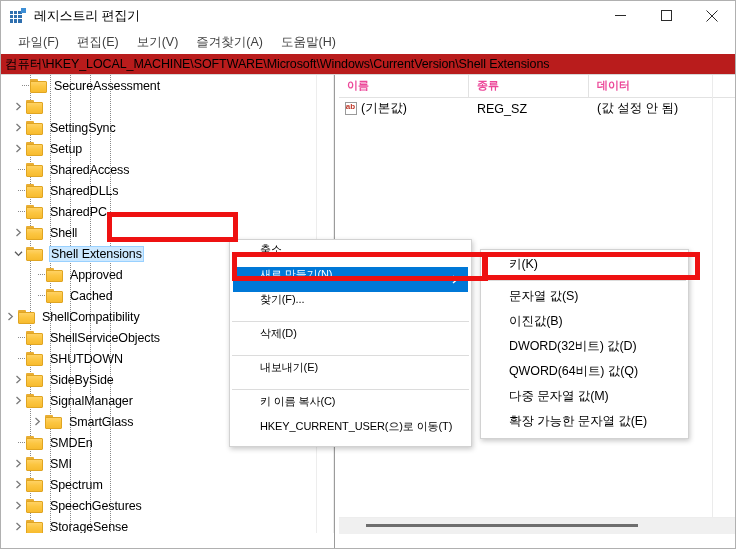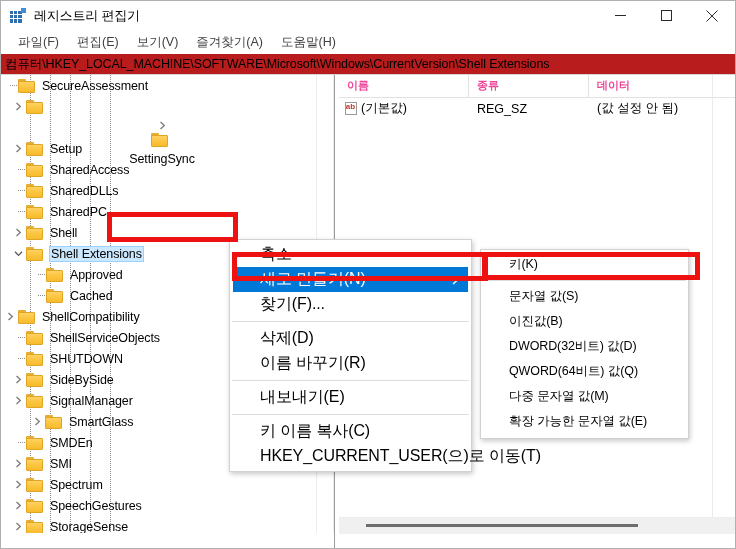--- a/index.html
+++ b/index.html
@@ -324,23 +324,22 @@
     background: #ffffff;
     border: 1px solid #d2d2d2;
     box-shadow: 1px 2px 5px rgba(0,0,0,0.22);
     padding: 2px 0;
     box-sizing: border-box;
     z-index: 20;
   }
   .ctx-item {
     height: 25px;
     display: flex;
-    align-items: center;
     padding-left: 30px;
-    font-size: 16px;
+    font-size: 11px;
     color: #000;
     white-space: nowrap;
     position: relative;
     box-sizing: border-box;
     letter-spacing: -0.1px;
   }
   .ctx-item.highlighted {
     background: #0078d7;
     color: #ffffff;
     margin: 0 3px;
@@ -445,40 +444,40 @@
 
   <div class="tree-panel">
     <div class="tree-guides">
       <div class="guide" style="left:28px"></div>
       <div class="guide" style="left:48px"></div>
       <div class="guide" style="left:68px"></div>
       <div class="guide" style="left:88px"></div>
       <div class="guide" style="left:108px"></div>
     </div>
     <div class="tree-rows" id="tree-rows">
-        <div class="tree-row" style="padding-left: 0;">
+        <div class="tree-row" style="padding-left: 12px;">
           <div class="tw-stub"></div>
           <div class="folder">
             <div class="tab"></div>
             <div class="body"></div>
           </div>
           <span class="tree-label">SecureAssessment</span>
         </div>
         <div class="tree-row" style="padding-left: 8px;">
           <div class="tw-arrow">
             <svg width="9" height="9" viewBox="0 0 9 9">
               <path d="M2.5 1 L6.3 4.5 L2.5 8" fill="none" stroke="#7a7a7a" stroke-width="1.3"></path>
             </svg>
           </div>
           <div class="folder">
             <div class="tab"></div>
             <div class="body"></div>
           </div>
         </div>
-        <div class="tree-row" style="padding-left: 8px; flex-direction: column;">
+        <div class="tree-row" style="padding-left: 8px;">
           <div class="tw-arrow">
             <svg width="9" height="9" viewBox="0 0 9 9">
               <path d="M2.5 1 L6.3 4.5 L2.5 8" fill="none" stroke="#7a7a7a" stroke-width="1.3"></path>
             </svg>
           </div>
           <div class="folder">
             <div class="tab"></div>
             <div class="body"></div>
           </div>
           <span class="tree-label">SettingSync</span>
@@ -719,23 +718,20 @@
         <span class="submenu-arrow"><svg width="8" height="9" viewBox="0 0 8 9">
             <path d="M2 1 L6 4.5 L2 8" fill="none" stroke="#ffffff" stroke-width="1.4"></path>
           </svg></span>
       </div>
       <div class="ctx-item">
         <span>찾기(F)...</span>
       </div>
       <div class="ctx-sep"></div>
       <div class="ctx-item">
         <span>삭제(D)</span>
-      </div>
-      <div class="ctx-item">
-        <span>이름 바꾸기(R)</span>
       </div>
       <div class="ctx-sep"></div>
       <div class="ctx-item">
         <span>내보내기(E)</span>
       </div>
       <div class="ctx-sep"></div>
       <div class="ctx-item">
         <span>키 이름 복사(C)</span>
       </div>
       <div class="ctx-item">

